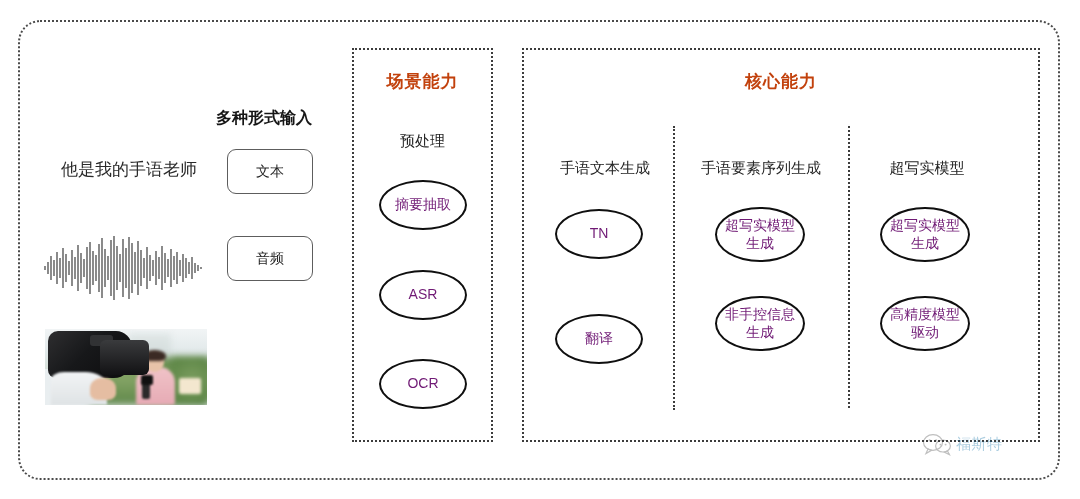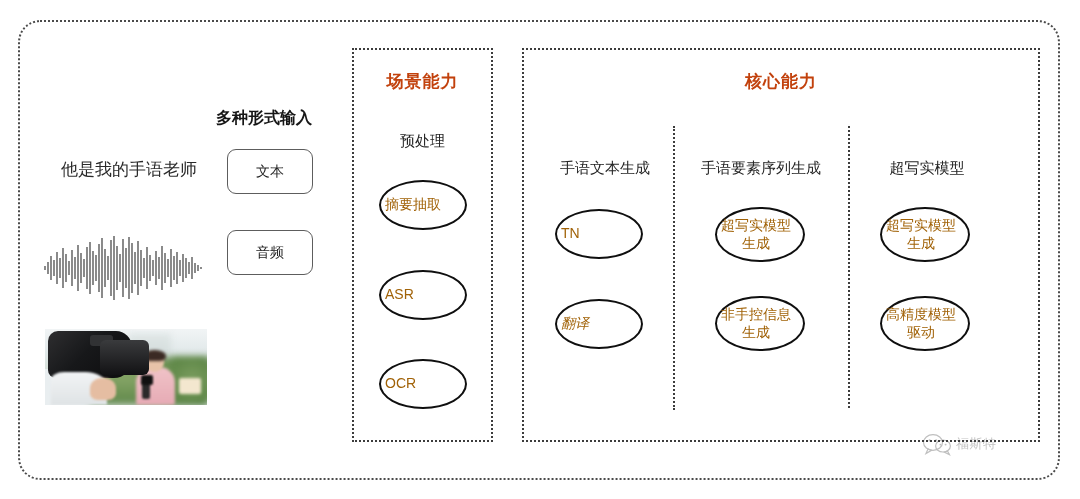--- a/index.html
+++ b/index.html
@@ -104,21 +104,21 @@
     border-radius: 9px;
     box-sizing: border-box;
     display: flex;
     align-items: center;
     justify-content: center;
     font-size: 14px;
     color: #1f1f1f;
     background: #ffffff;
   }
   .pill-text  { top: 149px; }
-  .pill-audio { top: 230px; }
+  .pill-audio { top: 236px; }
   .pill-video { top: 342px; }
 
   
   .waveform {
     position: absolute;
     left: 43px;
     top: 234px;
     width: 162px;
     height: 68px;
   }
@@ -209,40 +209,40 @@
   }
 
   
   .ellipse {
     position: absolute;
     border: 2.4px solid #0f0f0f;
     border-radius: 50%;
     box-sizing: border-box;
     display: flex;
     align-items: center;
-    justify-content: flex-start;
+    justify-content: center;
     text-align: center;
     font-size: 14px;
     line-height: 1.22;
-    color: #a16207;
+    color: #701a75;
     background: #ffffff;
   }
   .ellipse.small { width: 88px; height: 50px; }
   .ellipse.tall  { width: 90px; height: 55px; }
 
   .ellipse .elabel { display: block; padding: 0 4px; }
 
   
   .e-scene-1 { left: 379px; top: 180px; }
   .e-scene-2 { left: 379px; top: 270px; }
   .e-scene-3 { left: 379px; top: 359px; }
 
   
   .e-c1-1 { left: 555px; top: 209px; }
-  .e-c1-2 { left: 555px; top: 299px; font-style: italic; }
+  .e-c1-2 { left: 555px; top: 314px; }
   
   .e-c2-1 { left: 715px; top: 207px; }
   .e-c2-2 { left: 715px; top: 296px; }
   
   .e-c3-1 { left: 880px; top: 207px; }
   .e-c3-2 { left: 880px; top: 296px; }
 
   
   .lbl-pre   { left: 352px; top: 132px; width: 141px; }
   .lbl-core1 { left: 540px; top: 159px; width: 130px; }
@@ -253,22 +253,22 @@
   .watermark {
     position: absolute;
     left: 922px;
     top: 432px;
     display: flex;
     align-items: center;
     gap: 4px;
     opacity: 0.32;
   }
   .wm-text {
-    font-size: 13px;
-    color: #404040;
+    font-size: 15px;
+    color: #0369a1;
     letter-spacing: 0.5px;
     white-space: nowrap;
   }
 </style>
 </head>
 <body>
 
 <div id="canvas">
 
   <div class="outer-frame"></div>

